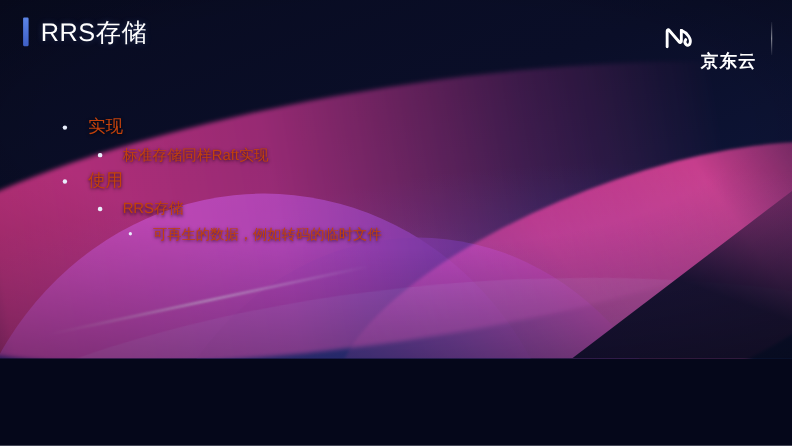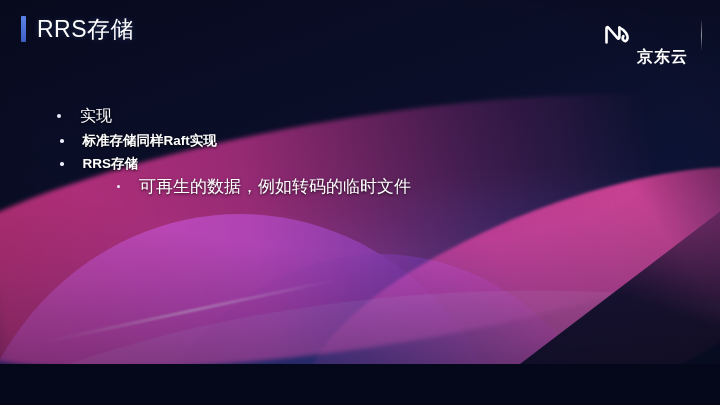--- a/index.html
+++ b/index.html
@@ -3,21 +3,21 @@
 <meta charset="utf-8">
 <style>
   html, body {
     margin: 0;
     padding: 0;
     background: #05071a;
   }
   #slide {
     position: relative;
     width: 720px;
-    height: 364px;
+    height: 326px;
     overflow: hidden;
     background: #090c24;
     font-family: "Liberation Sans", "DejaVu Sans", sans-serif;
     -webkit-font-smoothing: antialiased;
   }
 
   
   .bg-base {
     position: absolute; inset: 0;
     background:
@@ -225,42 +225,42 @@
   
   .content {
     position: absolute;
     left: 0;
     top: 104px;
     width: 720px;
   }
   .li {
     display: flex;
     align-items: flex-start;
-    color: #ffffff;
+    color: #c2410c;
     text-shadow: 0 1px 3px rgba(0,0,0,0.75);
     white-space: nowrap;
   }
   .dot {
     display: inline-block;
     flex: none;
     background: #e9eefc;
     border-radius: 50%;
   }
   
   .lvl1 { padding-left: 57px; height: 26px; }
   .lvl1 .dot { width: 4px; height: 4px; margin-top: 10px; margin-right: 19px; }
   .lvl1 .txt { font-size: 16px; line-height: 23px; }
   
-  .lvl2 { padding-left: 60px; height: 23px; font-weight: bold; }
+  .lvl2 { padding-left: 89px; height: 23px; }
   .lvl2 .dot { width: 3.5px; height: 3.5px; margin-top: 9px; margin-right: 19px; }
   .lvl2 .txt { font-size: 13.5px; line-height: 21px; }
   
   .lvl3 { padding-left: 117px; height: 23px; }
   .lvl3 .dot { width: 3px; height: 3px; margin-top: 9px; margin-right: 19px; }
-  .lvl3 .txt { font-size: 17px; line-height: 21px; }
+  .lvl3 .txt { font-size: 13px; line-height: 21px; }
 </style>
 </head>
 <body>
 
 <div id="slide">
 
   <div class="bg-base"></div>
   <div class="dome"></div>
   <div class="dome2"></div>
   <div class="ribbon-pink"></div>
@@ -295,20 +295,24 @@
       <span class="dot"></span>
       <span class="txt">实现</span>
     </div>
 
     <div class="li lvl2">
       <span class="dot"></span>
       <span class="txt">标准存储同样Raft实现</span>
     </div>
 
 
+    <div class="li lvl1">
+      <span class="dot"></span>
+      <span class="txt">使用</span>
+    </div>
 
 
 
     <div class="li lvl2">
       <span class="dot"></span>
       <span class="txt">RRS存储</span>
     </div>
 
     <div class="li lvl3">
       <span class="dot"></span>

